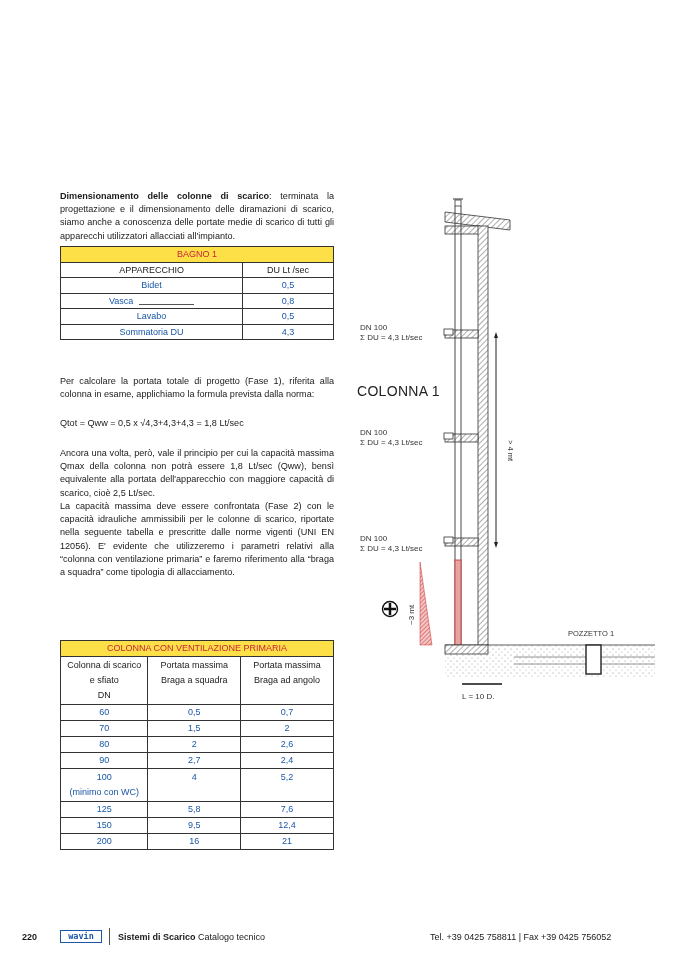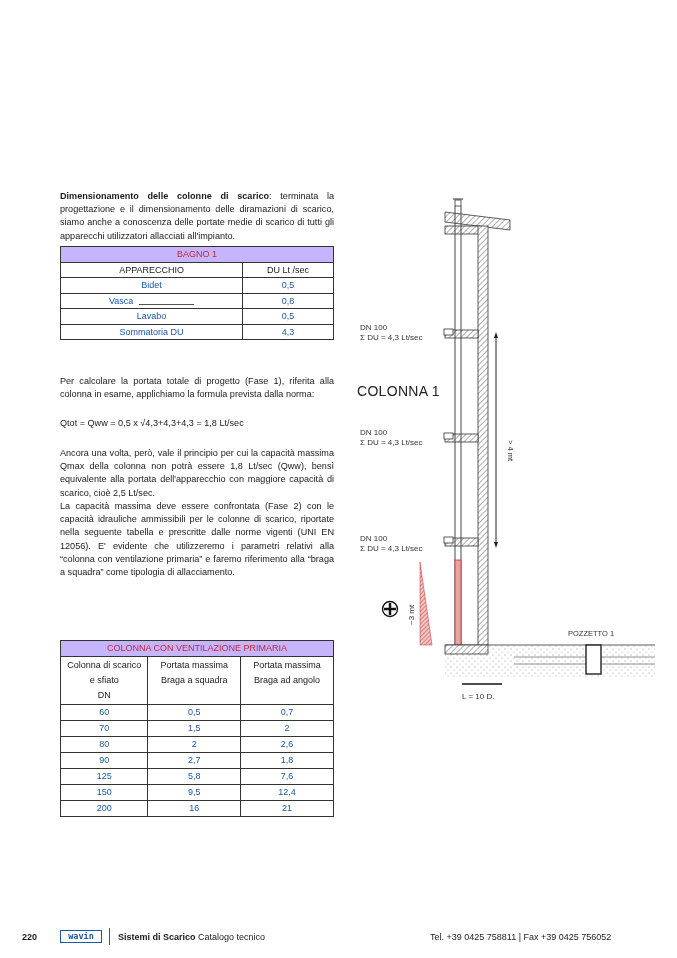--- a/index.html
+++ b/index.html
@@ -20,21 +20,21 @@
   .para3 { top: 500px; }
 
   table.tbl {
     position: absolute; left: 60px; width: 274px;
     border-collapse: collapse; font-size: 9px;
   }
   table.tbl td {
     border: 1px solid #333; text-align: center; padding: 0;
   }
   table.tbl td.hdr {
-    background: #c4b5fd; color: #c8243c; height: 14px; line-height: 14px;
+    background: #fde047; color: #c8243c; height: 14px; line-height: 14px;
   }
   .blue { color: #1a57a6; }
   #bagno { top: 246px; }
   #bagno td { height: 14.5px; line-height: 14.5px; }
   #bagno .vasca-line {
     display: inline-block; width: 55px; border-bottom: 1px solid #555;
     vertical-align: middle; margin-left: 6px; height: 0; position: relative; top: 3px;
   }
   #colonna { top: 640px; }
   #colonna td { height: 15px; line-height: 15px; }
@@ -150,22 +150,30 @@
         <td class="blue">2</td>
       </tr>
   <tr>
         <td class="blue">80</td>
         <td class="blue">2</td>
         <td class="blue">2,6</td>
       </tr>
   <tr>
         <td class="blue">90</td>
         <td class="blue">2,7</td>
-        <td class="blue">1,8</td>
-      </tr>
+        <td class="blue">2,4</td>
+      </tr>
+  <tr>
+    <td class="blue multi">
+      <div>100</div>
+      <div>(minimo con WC)</div>
+    </td>
+    <td class="blue multi">4</td>
+    <td class="blue multi">5,2</td>
+  </tr>
   <tr>
         <td class="blue">125</td>
         <td class="blue">5,8</td>
         <td class="blue">7,6</td>
       </tr>
   <tr>
         <td class="blue">150</td>
         <td class="blue">9,5</td>
         <td class="blue">12,4</td>
       </tr>

